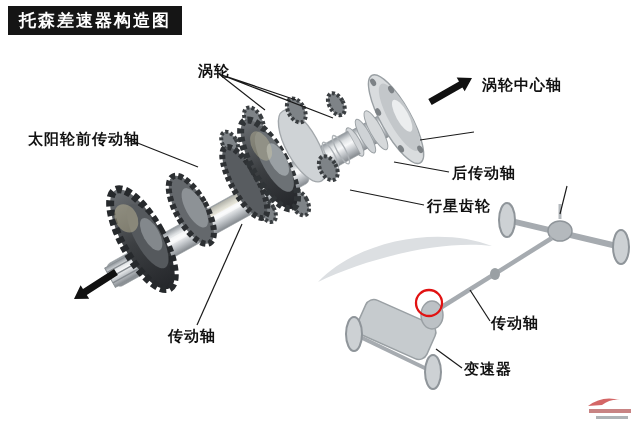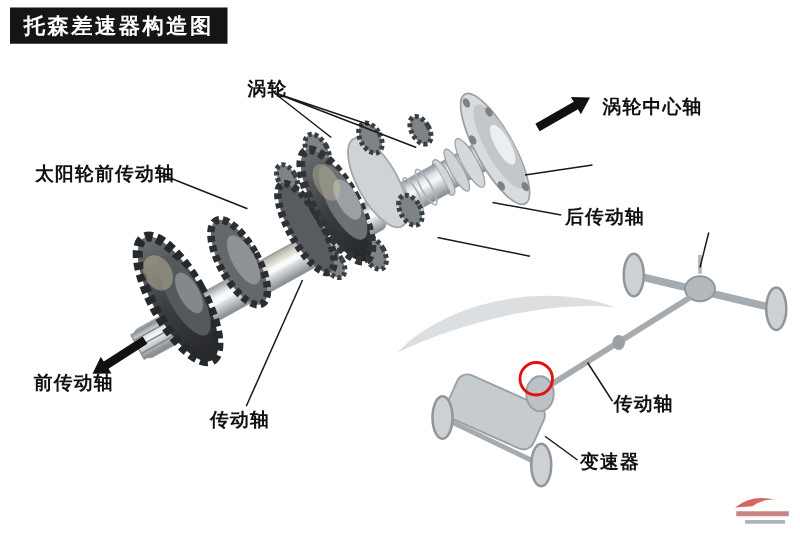--- a/index.html
+++ b/index.html
@@ -149,17 +149,17 @@
       <rect x="596" y="416" width="32" height="3" fill="#9aa0a4" opacity="0.8"></rect>
     </g>
   </svg>
 
   <div class="title-box">托森差速器构造图</div>
 
   <div class="callout" style="left:198px;top:62px">涡轮</div>
   <div class="callout" style="left:482px;top:76px">涡轮中心轴</div>
   <div class="callout" style="left:28px;top:130px">太阳轮前传动轴</div>
   <div class="callout" style="left:452px;top:164px">后传动轴</div>
-  <div class="callout" style="left:27px;top:297px">前传动轴</div>
+  <div class="callout" style="left:427px;top:197px">行星齿轮</div>
   <div class="callout" style="left:168px;top:327px">传动轴</div>
   <div class="callout" style="left:491px;top:314px">传动轴</div>
   <div class="callout" style="left:464px;top:360px">变速器</div>
 </div>
 
 </body></html>

